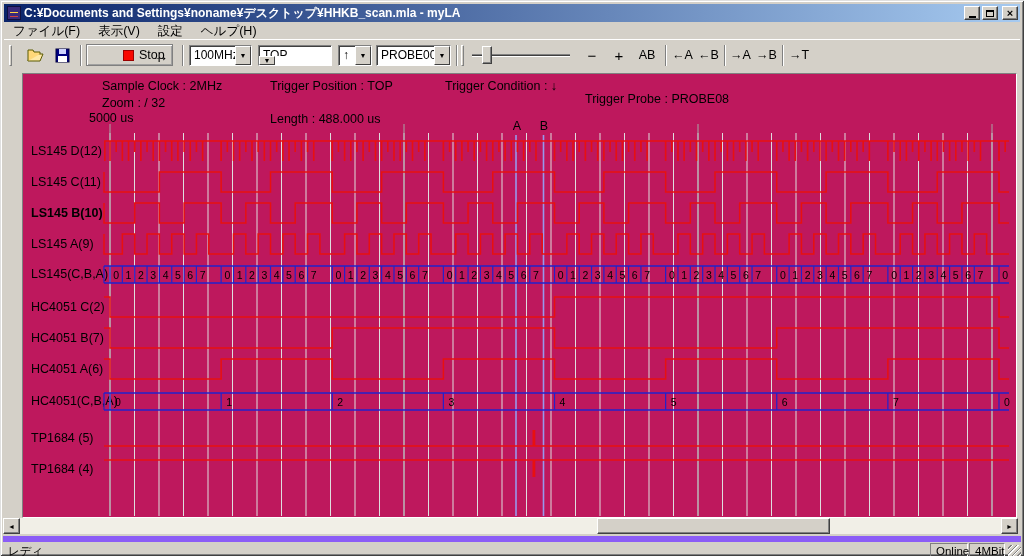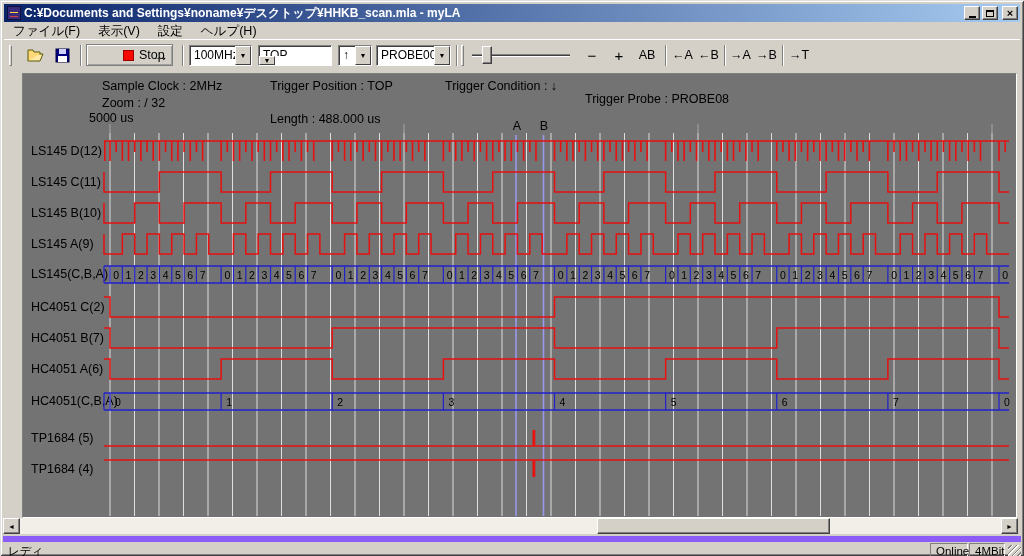--- a/index.html
+++ b/index.html
@@ -53,21 +53,21 @@
   .combo .drop { width:16px; background:#d4d0c8; border-top:1px solid #fff; border-left:1px solid #fff;
     border-right:1px solid #404040; border-bottom:1px solid #404040;
     display:flex; align-items:center; justify-content:center; font-size:7px; flex:none; }
   .slider { top:4px; height:22px; }
   .slider .track { position:absolute; left:0; right:0; top:10px; height:3px;
     border-top:1px solid #808080; border-bottom:1px solid #fff; background:#404040; }
   .slider .handle { position:absolute; top:2px; width:10px; height:18px; background:#d4d0c8;
     border-top:1px solid #fff; border-left:1px solid #fff; border-right:1px solid #404040;
     border-bottom:1px solid #404040; box-shadow:inset -1px -1px 0 #808080; }
   
-  .wavepanel { position:absolute; left:22px; top:73px; width:995px; height:445px; background:#737373;
+  .wavepanel { position:absolute; left:22px; top:73px; width:995px; height:445px; background:#be185d;
     border-top:1px solid #808080; border-left:1px solid #808080;
     border-right:1px solid #ffffff; border-bottom:1px solid #ffffff; }
   .wavepanel svg { position:absolute; left:0; top:0; }
   .ptext { position:absolute; font-size:12.5px; white-space:nowrap; }
   .siglabel { position:absolute; left:8px; font-size:12.5px; white-space:nowrap; }
   .cursorlabel { position:absolute; font-size:12.5px; width:14px; text-align:center; }
   
   .hscroll { position:absolute; left:3px; top:518px; width:1015px; height:16px; background:#f1efe7; }
   .sbtn { position:absolute; top:0; width:17px; height:16px; background:#d4d0c8;
     border-top:1px solid #fff; border-left:1px solid #fff; border-right:1px solid #404040;
@@ -176,21 +176,21 @@
   <div class="ptext" style="left:247px;top:22px;margin-top:16px;">Length : 488.000 us</div>
   <div class="ptext" style="left:422px;top:5px;">Trigger Condition : ↓</div>
   <div class="ptext" style="left:562px;top:5px;margin-top:13px;">Trigger Probe : PROBE08</div>
   <div class="ptext" style="left:66px;top:37px;">5000 us</div>
 
   <div class="cursorlabel" style="left:487px;top:45px;">A</div>
   <div class="cursorlabel" style="left:514px;top:45px;">B</div>
 
   <div class="siglabel" style="top:70px;">LS145 D(12)</div>
   <div class="siglabel" style="top:101px;">LS145 C(11)</div>
-  <div class="siglabel" style="top:132px;">LS145 B(10)</div>
+  <div class="siglabel" style="top:132px;font-weight:bold;">LS145 B(10)</div>
   <div class="siglabel" style="top:163px;">LS145 A(9)</div>
   <div class="siglabel" style="top:193px;">LS145(C,B,A)</div>
   <div class="siglabel" style="top:226px;">HC4051 C(2)</div>
   <div class="siglabel" style="top:257px;">HC4051 B(7)</div>
   <div class="siglabel" style="top:288px;">HC4051 A(6)</div>
   <div class="siglabel" style="top:320px;">HC4051(C,B,A)</div>
   <div class="siglabel" style="top:357px;">TP1684 (5)</div>
   <div class="siglabel" style="top:388px;">TP1684 (4)</div>
 
   <svg id="wavesvg" width="993" height="443">

